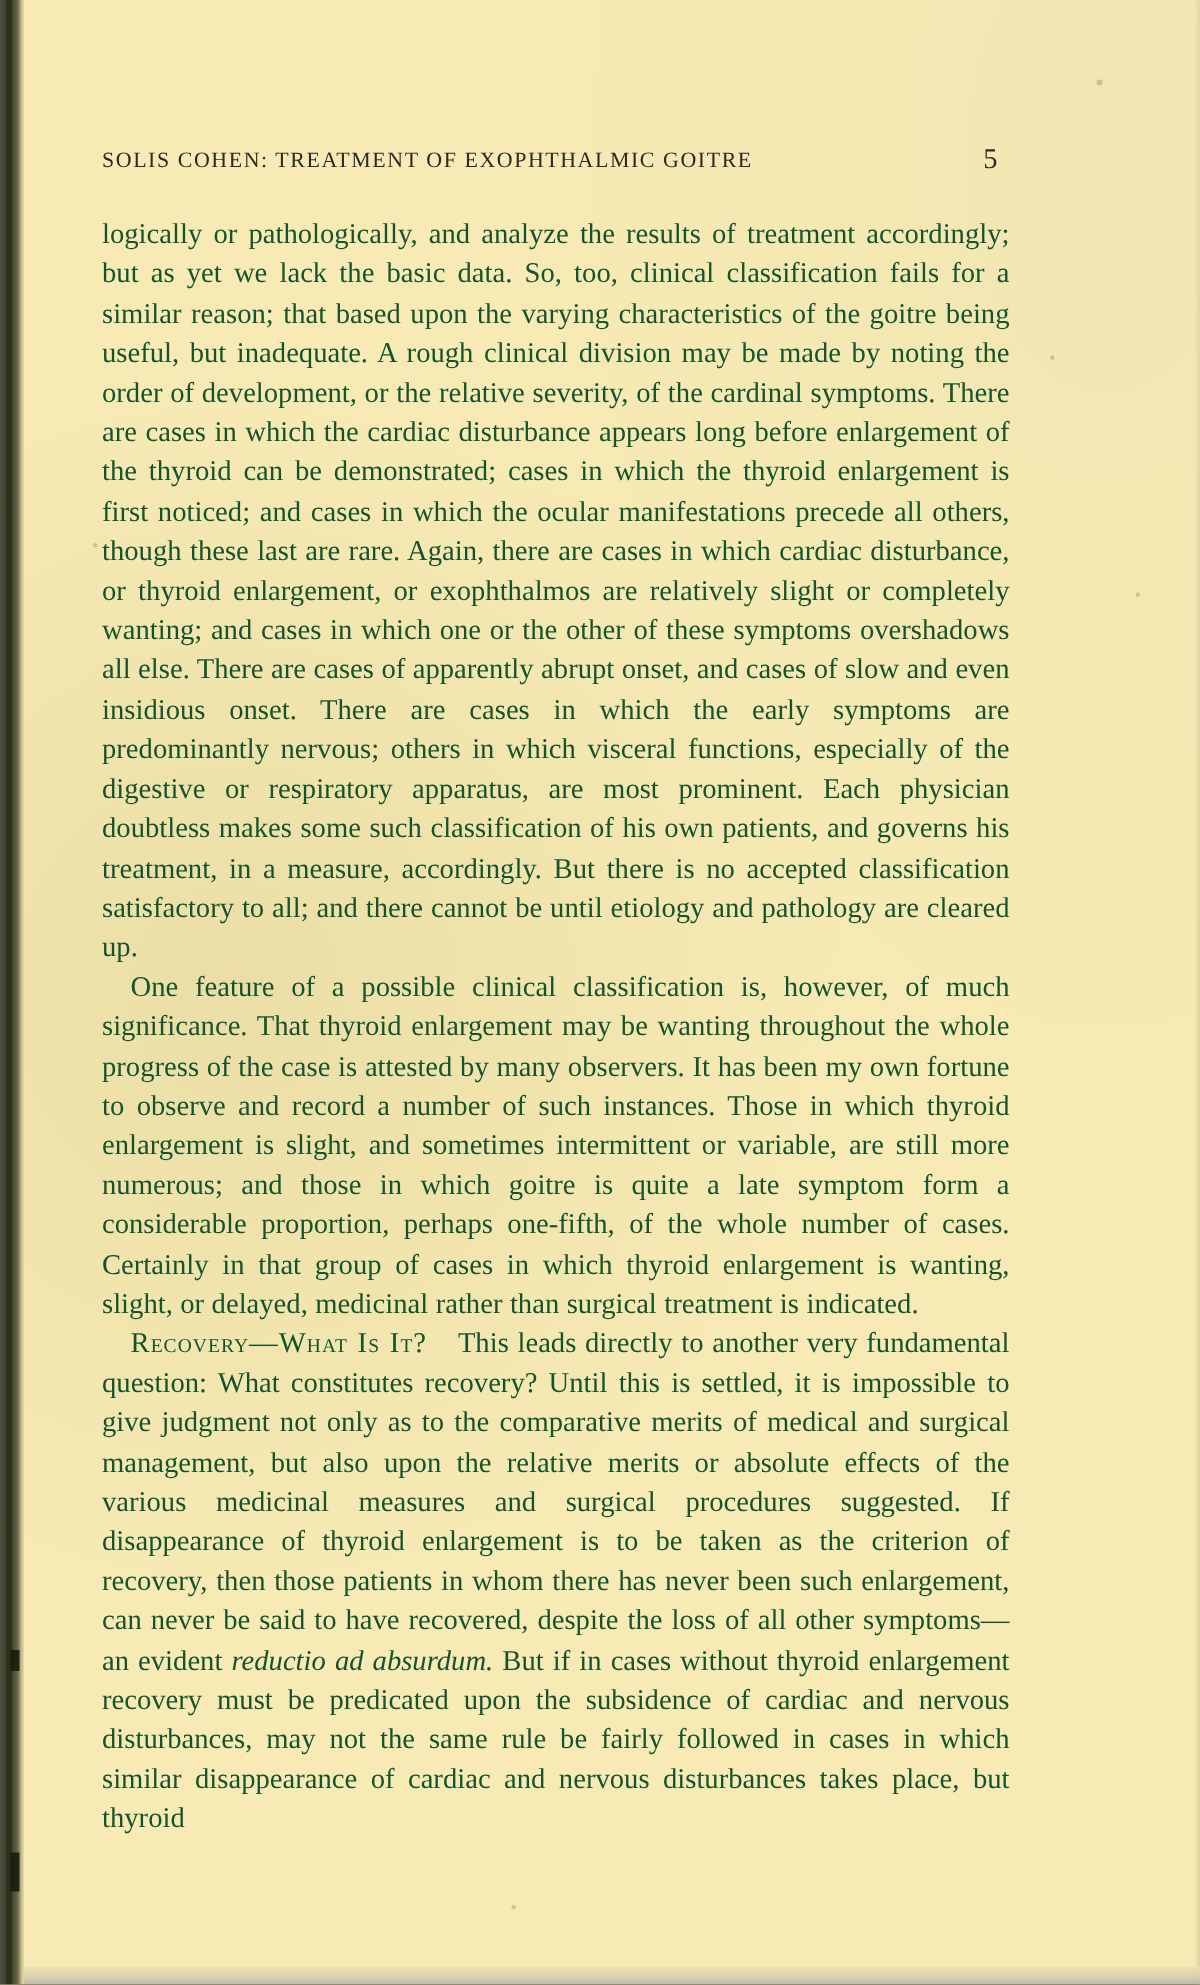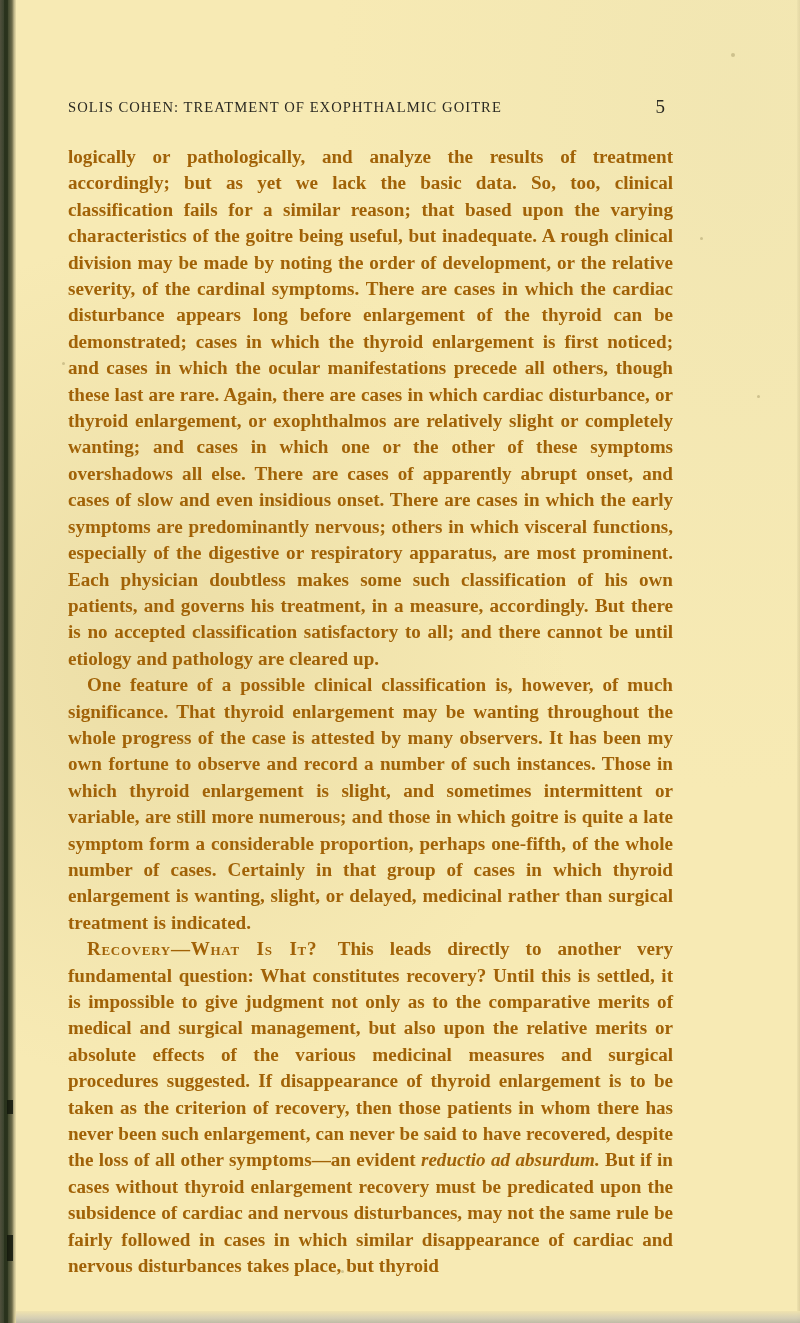--- a/index.html
+++ b/index.html
@@ -109,24 +109,23 @@
     letter-spacing: 0;
     padding-right: 8px;
   }
 
   p.body {
     margin: 0;
     font-size: 19.1px;
     line-height: 26.4px;
     text-align: justify;
     text-align-last: left;
-    color: #a16207;
+    color: #14532d;
     word-spacing: 0.2px;
     hyphens: none;
-    font-weight: bold;
   }
   p.body.indent { text-indent: 19px; }
   p.body.runon  { text-indent: 0; }
 
   .smallcaps-head {
     font-variant: small-caps;
     letter-spacing: 0.7px;
   }
   .latin { font-style: italic; margin-top: 18px; }
 

